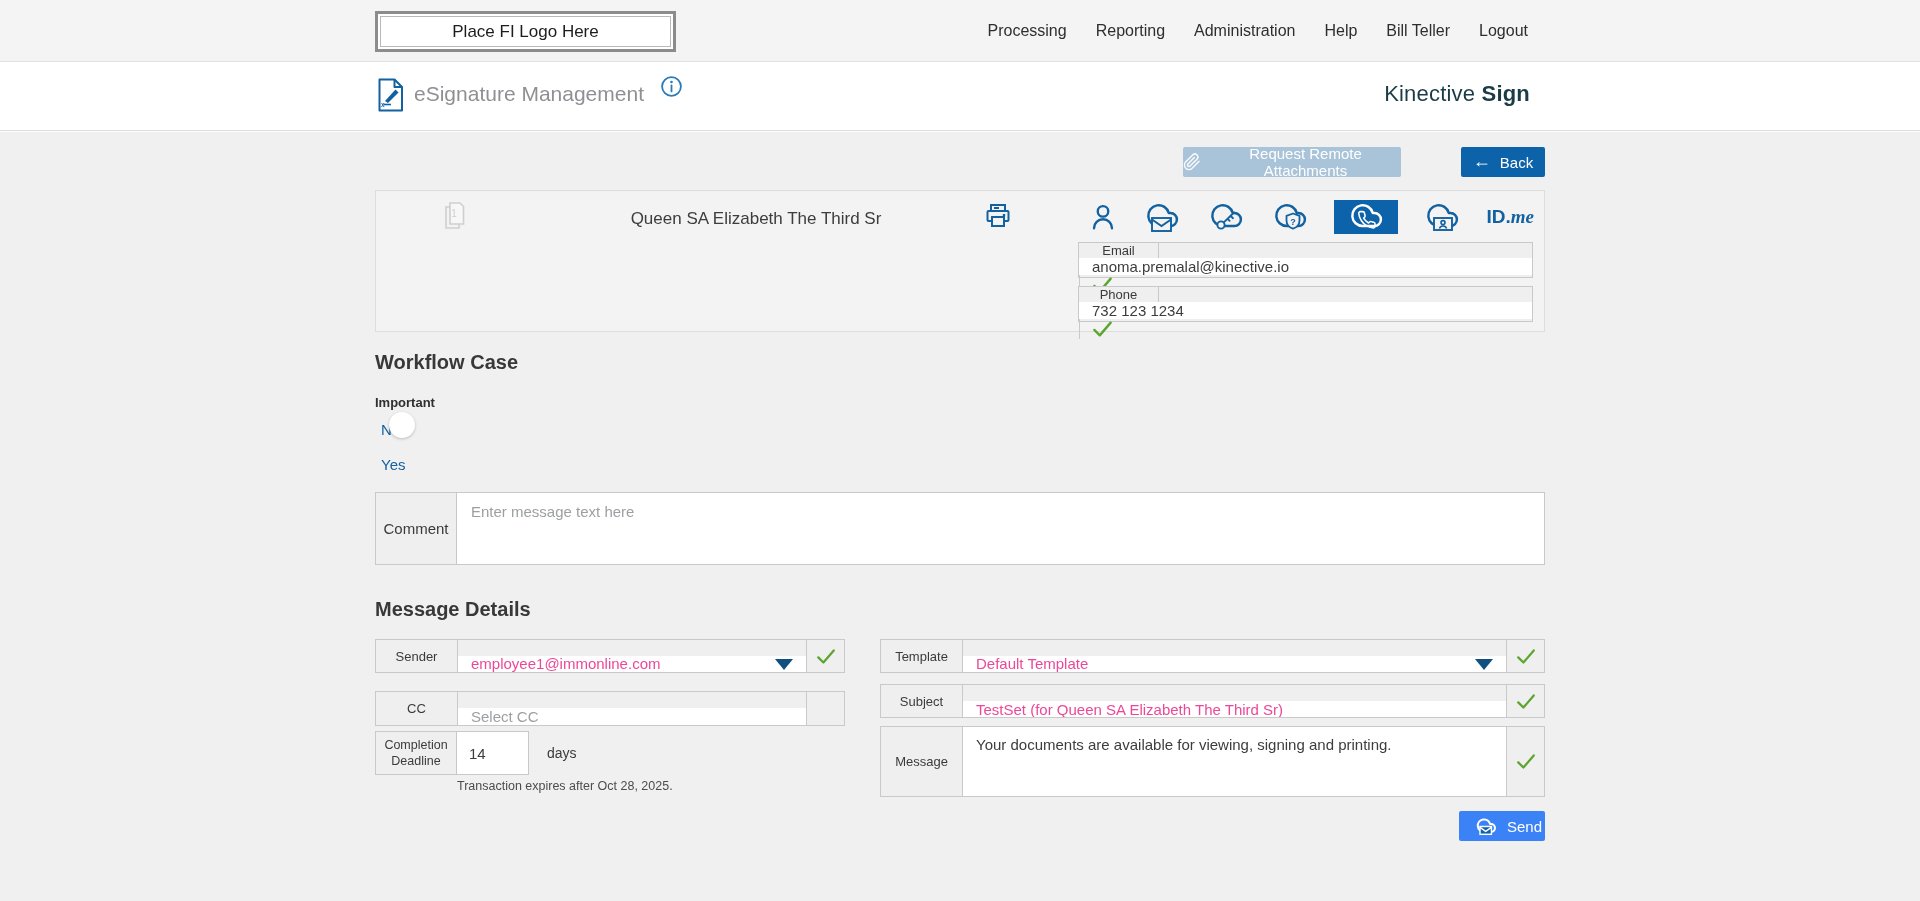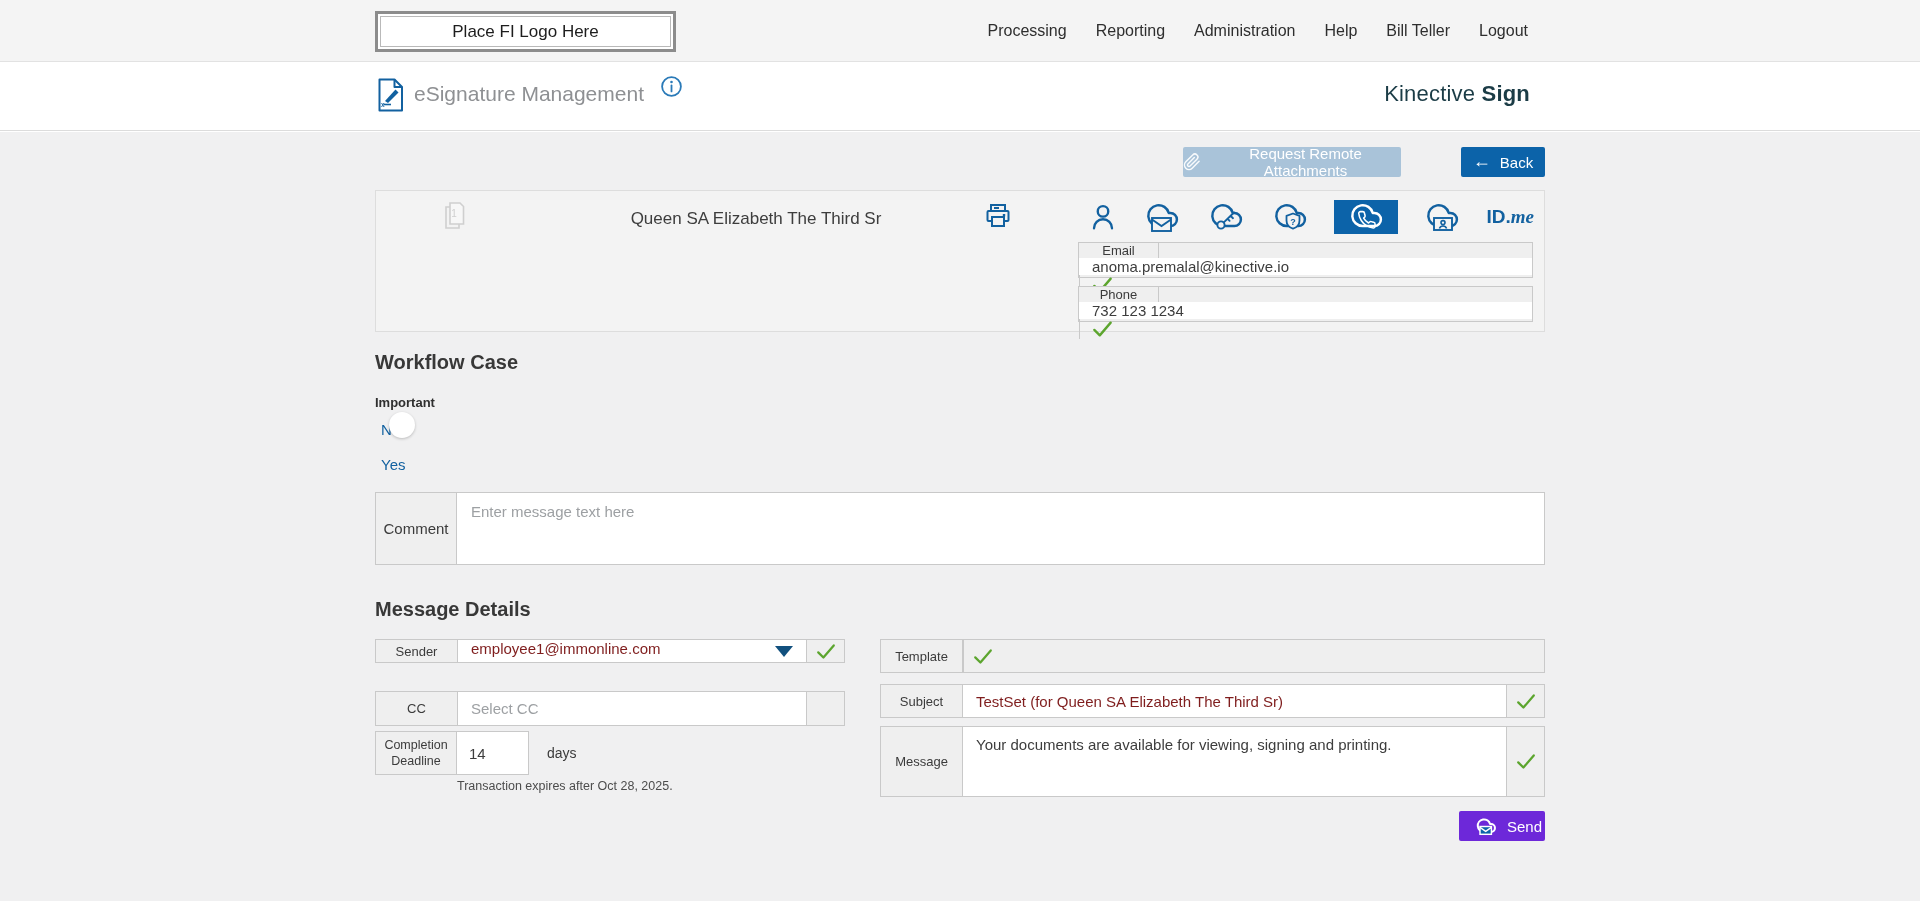--- a/index.html
+++ b/index.html
@@ -24,21 +24,21 @@
   .brand b { font-weight:700; }
 
   
   .content { position:absolute; left:0; top:132px; width:1920px; height:769px; background:#f0f0f1; }
 
   .btn { display:flex; align-items:center; justify-content:center; gap:9px; border:none; cursor:pointer;
          color:#fff; font-size:15px; font-family:inherit; border-radius:2px; }
   .btn-request { position:absolute; left:1183px; top:15px; width:218px; height:30px; background:#a9c3d9; }
   .btn-back { position:absolute; left:1461px; top:15px; width:84px; height:30px; background:#0c63a9; }
   .btn-back .arrow { font-size:18px; line-height:1; margin-top:-2px; }
-  .btn-send { position:absolute; left:1459px; top:679px; width:86px; height:30px; background:#6d28d9;padding-left:12px; }
+  .btn-send { position:absolute; left:1459px; top:679px; width:86px; height:30px; background:#3b82f6;padding-left:12px; }
 
   
   .card { position:absolute; left:375px; top:58px; width:1170px; height:142px; background:#f3f3f3; border:1px solid #ddd; }
   .pages-icon { position:absolute; left:66px; top:8px; }
   .recipient-name { position:absolute; left:170px; top:18px; width:420px; text-align:center; font-size:17px; color:#3d3d3d; }
   .print-icon { position:absolute; left:607px; top:10px; cursor:pointer; }
   .channels { position:absolute; left:712px; top:6px; width:446px; height:40px; display:flex; align-items:center; justify-content:space-between; }
   .channel { cursor:pointer; display:flex; align-items:center; justify-content:center; }
   .channel-tile { width:64px; height:34px; background:#0c63a9; }
   .idme { font-size:19px; color:#1261a0; cursor:pointer; }
@@ -67,28 +67,28 @@
   .comment-row { position:absolute; left:375px; top:360px; width:1170px; height:73px; display:flex; }
   .comment-row .lbl { width:82px; background:#efefef; border:1px solid #c9c9c9; display:flex; align-items:center; justify-content:center; font-size:15px; color:#3b3b3b; }
   .comment-row textarea { flex:1; margin-left:-1px; border:1px solid #c9c9c9; background:#fff; resize:none;
           font-family:inherit; font-size:15px; color:#3d3d3d; padding:10px 14px; outline:none; }
   ::placeholder { color:#9da0a3; opacity:1; }
 
   
   .form-row { position:absolute; display:flex; border:1px solid #c9c9c9; background:#efefef; }
   .form-row .lbl { width:82px; display:flex; align-items:center; justify-content:center; text-align:center;
                    font-size:13px; color:#3b3b3b; border-right:1px solid #c9c9c9; padding:0 4px; }
-  .form-row .val { flex:1; background:#fff; display:flex; align-items:flex-start; font-size:15px; color:#7f1d1d;
-                   padding:0 13px; position:relative; }
+  .form-row .val { flex:1; background:#fff; display:flex; align-items:flex-end; font-size:15px; color:#ec4899;
+                   padding:0 13px; position:relative;margin-top:16px; }
   .form-row input.val { font-family:inherit; border:none; outline:none; }
   .form-row .chk { width:38px; display:flex; align-items:center; justify-content:center; border-left:1px solid #c9c9c9; }
   .caret { position:absolute; right:13px; top:50%; margin-top:-5px; width:0; height:0;
            border-left:9px solid transparent; border-right:9px solid transparent; border-top:11px solid #11507e; cursor:pointer; }
 
-  .row-sender   { left:375px; top:507px; width:470px; height:24px; }
+  .row-sender   { left:375px; top:507px; width:470px; height:34px; }
   .row-template { left:880px; top:507px; width:665px; height:34px; }
   .row-cc       { left:375px; top:559px; width:470px; height:35px; }
   .row-subject  { left:880px; top:552px; width:665px; height:34px; }
   .row-message  { left:880px; top:594px; width:665px; height:71px; }
   .row-message textarea { flex:1; border:none; outline:none; background:#fff; resize:none; font-family:inherit;
                           font-size:15px; color:#3d3d3d; padding:9px 13px; }
 
   .deadline-row { position:absolute; left:375px; top:599px; height:44px; display:flex; }
   .deadline-row .lbl { width:82px; background:#efefef; border:1px solid #c9c9c9; display:flex; align-items:center;
                        justify-content:center; text-align:center; font-size:12.5px; color:#3b3b3b; line-height:1.3; padding:0 6px; }
@@ -284,20 +284,24 @@
         <span>
           <svg width="22" height="19" viewBox="0 0 24 22" fill="none" stroke="#5ca52e" stroke-width="2.6" stroke-linecap="round" stroke-linejoin="round">
               <polyline points="3,12 9,18 21,4"></polyline>
             </svg>
         </span>
       </div>
     </div>
 
     <div class="form-row row-template">
       <div class="lbl">Template</div>
+      <div class="val">
+        <span>Default Template</span>
+        <span class="caret"></span>
+      </div>
       <div class="chk">
         <span>
           <svg width="22" height="19" viewBox="0 0 24 22" fill="none" stroke="#5ca52e" stroke-width="2.6" stroke-linecap="round" stroke-linejoin="round">
               <polyline points="3,12 9,18 21,4"></polyline>
             </svg>
         </span>
       </div>
     </div>
 
     <div class="form-row row-cc">

